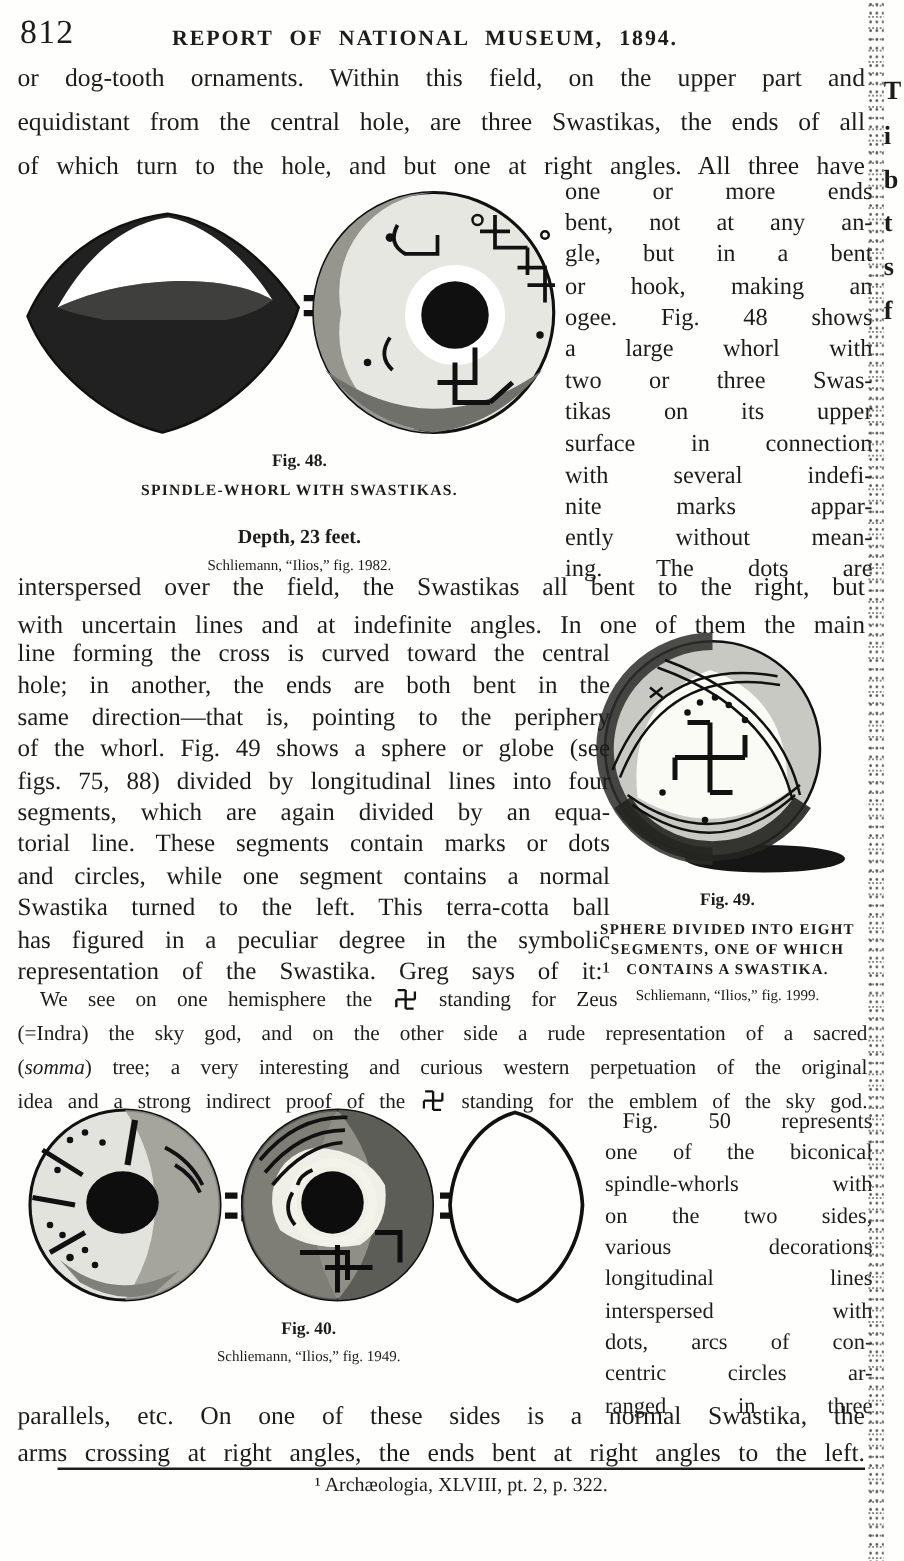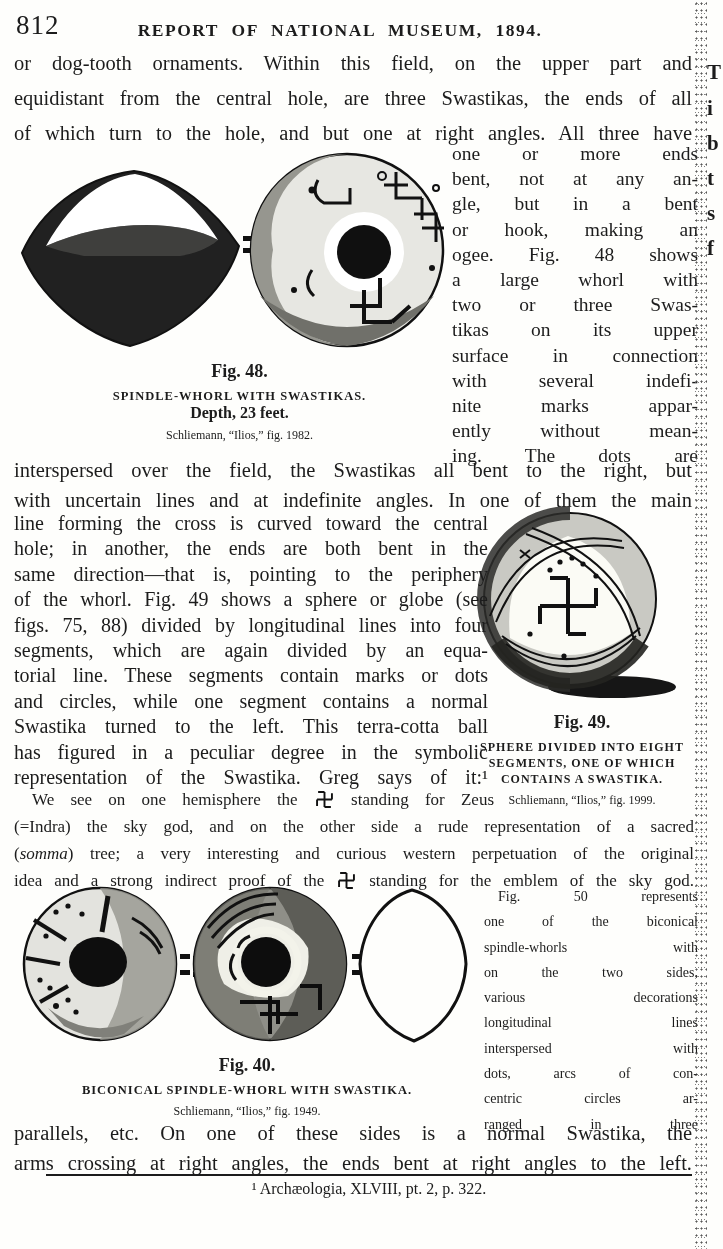--- a/index.html
+++ b/index.html
@@ -15,34 +15,34 @@
   #page-number{left:16px;top:10px;font-size:27px;letter-spacing:1px;}
   #running-title{left:80px;top:20px;width:520px;font-size:17.5px;font-weight:600;
     letter-spacing:1.5px;word-spacing:7px;text-align:center;}
 
   .para1{left:14px;top:46px;width:678px;font-size:20.5px;line-height:35px;}
   .para2{left:14px;top:455px;width:678px;font-size:20.5px;line-height:30px;}
   .para3{left:14px;top:1119px;width:678px;font-size:20.5px;line-height:29.5px;}
 
   .col48{left:452px;top:141px;width:246px;font-size:19.5px;line-height:25.2px;}
   .col49{left:14px;top:511px;width:474px;font-size:20px;line-height:25.4px;}
-  .col50{left:484px;top:884px;width:214px;font-size:14px;line-height:25.3px;}
+  .col50{left:484px;top:884px;width:214px;font-size:18px;line-height:25.3px;}
   .col50 .line:first-child{text-indent:14px;}
 
   .quote{left:14px;top:786px;width:680px;font-size:17px;line-height:27px;}
   .quote .q1{width:480px;text-indent:18px;}
 
   .figure{text-align:center;}
   .fig48{left:12px;top:150px;width:455px;}
   .fig49{left:472px;top:506px;width:220px;}
   .fig50{left:12px;top:884px;width:470px;}
-  .fig-label{font-size:18px;font-weight:bold;margin-top:7px;}
+  .fig-label{font-size:14px;font-weight:bold;margin-top:7px;}
   .fig-caption{font-size:12.5px;font-weight:bold;letter-spacing:1px;margin-top:6px;line-height:16px;text-align:center;}
   .fig-caption.three{font-size:12px;}
-  .fig-depth{font-size:16px;font-weight:bold;margin-top:0;}
+  .fig-depth{font-size:16px;font-weight:bold;margin-top:21px;}
   .fig-credit{font-size:12px;margin-top:6px;}
 
   .swx{display:inline-block;vertical-align:-3px;margin:0 2px;}
 
   #footnote-rule{left:46px;top:1174px;width:646px;height:2px;background:#1c1c1c;}
   #footnote{left:46px;top:1180px;width:646px;font-size:16px;text-align:center;}
 
   #gutter-band{right:16px;top:0;width:13px;height:1249px;opacity:.85;
     background-image:
       radial-gradient(circle,#3a3a3a 0.8px,transparent 1.3px),
@@ -229,21 +229,20 @@
     <path d="M228 118 L266 118 L266 140 M248 130 L286 130 M258 112 L258 150" fill="none" stroke="#0d0d0d" stroke-width="4"></path>
     <path d="M288 102 L308 102 L308 126" fill="none" stroke="#0d0d0d" stroke-width="4"></path>
     <rect x="340" y="70" width="10" height="5" fill="#111"></rect>
       <rect x="353" y="72" width="8" height="5" fill="#111"></rect>
     <rect x="340" y="86" width="10" height="5" fill="#111"></rect>
       <rect x="353" y="88" width="8" height="5" fill="#111"></rect>
 
     <path d="M400 6 C430 14 452 44 454 80 C452 116 430 146 402 157 C372 146 350 116 348 80 C350 44 372 14 400 6 Z" fill="#fefefc" stroke="#111" stroke-width="3"></path>
   </svg>
   <div class="fig-label">Fig. 40.</div>
-  <div class="fig-caption">BICONICAL SPINDLE-WHORL WITH SWASTIKA.</div>
   <div class="fig-credit">Schliemann, “Ilios,” fig. 1949.</div>
 </div>
 
 <div class="abs col50">
   <div class="jline line">Fig. 50 represents</div>
   <div class="jline line">one of the biconical</div>
   <div class="jline line">spindle-whorls with</div>
   <div class="jline line">on the two sides,</div>
   <div class="jline line">various decorations</div>
   <div class="jline line">longitudinal lines</div>

